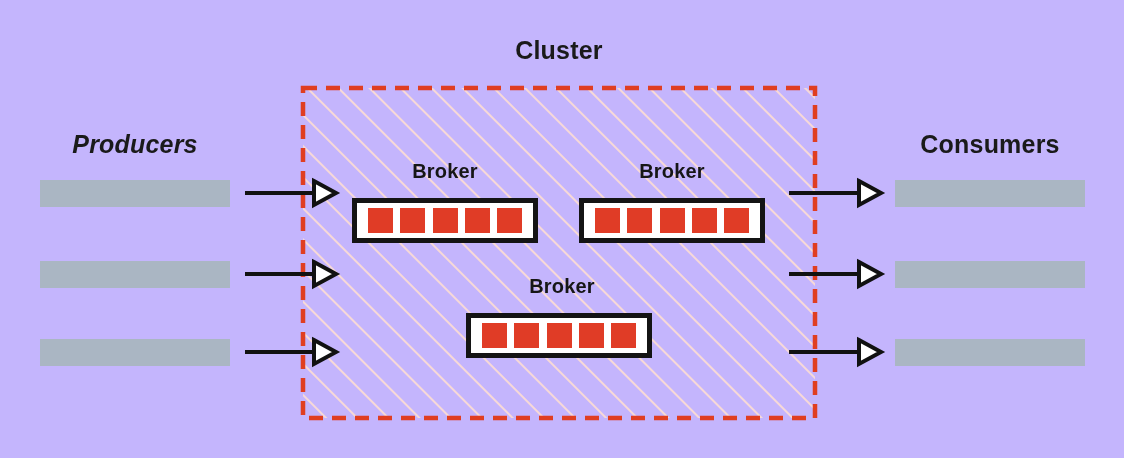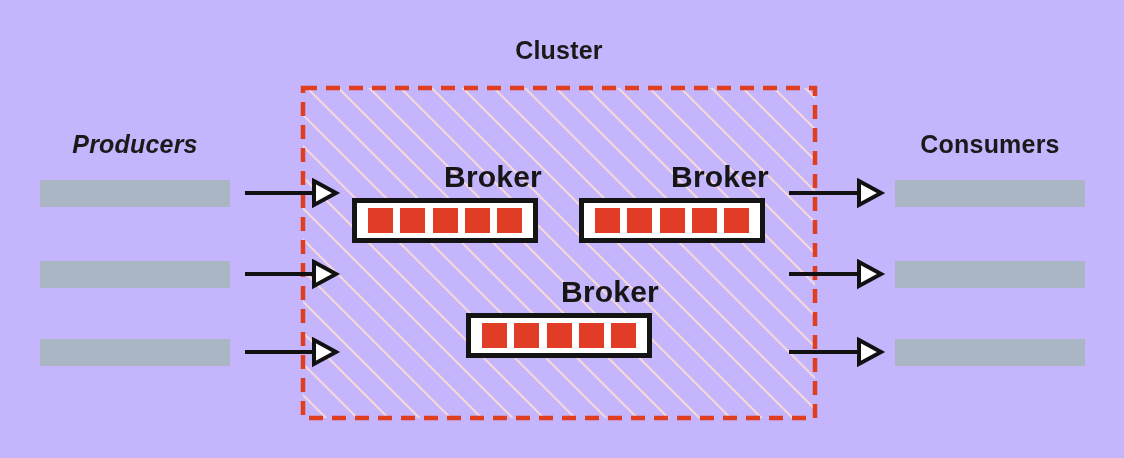--- a/index.html
+++ b/index.html
@@ -31,26 +31,26 @@
     font-size: 25px;
     font-weight: 600;
     color: #1a1a1a;
     letter-spacing: 0.2px;
     white-space: nowrap;
     text-align: center;
   }
   .broker-label {
     position: absolute;
     font-family: "Liberation Sans", sans-serif;
-    font-size: 30px;
+    font-size: 20px;
     font-weight: 600;
     color: #161616;
     letter-spacing: 0.2px;
     white-space: nowrap;
-    text-align: right;
+    text-align: center;
   }
   .lane-bar {
     position: absolute;
     background: #aab6c3;
   }
   .broker-box {
     position: absolute;
     background: #ffffff;
     border: 5px solid #141414;
     box-sizing: border-box;

